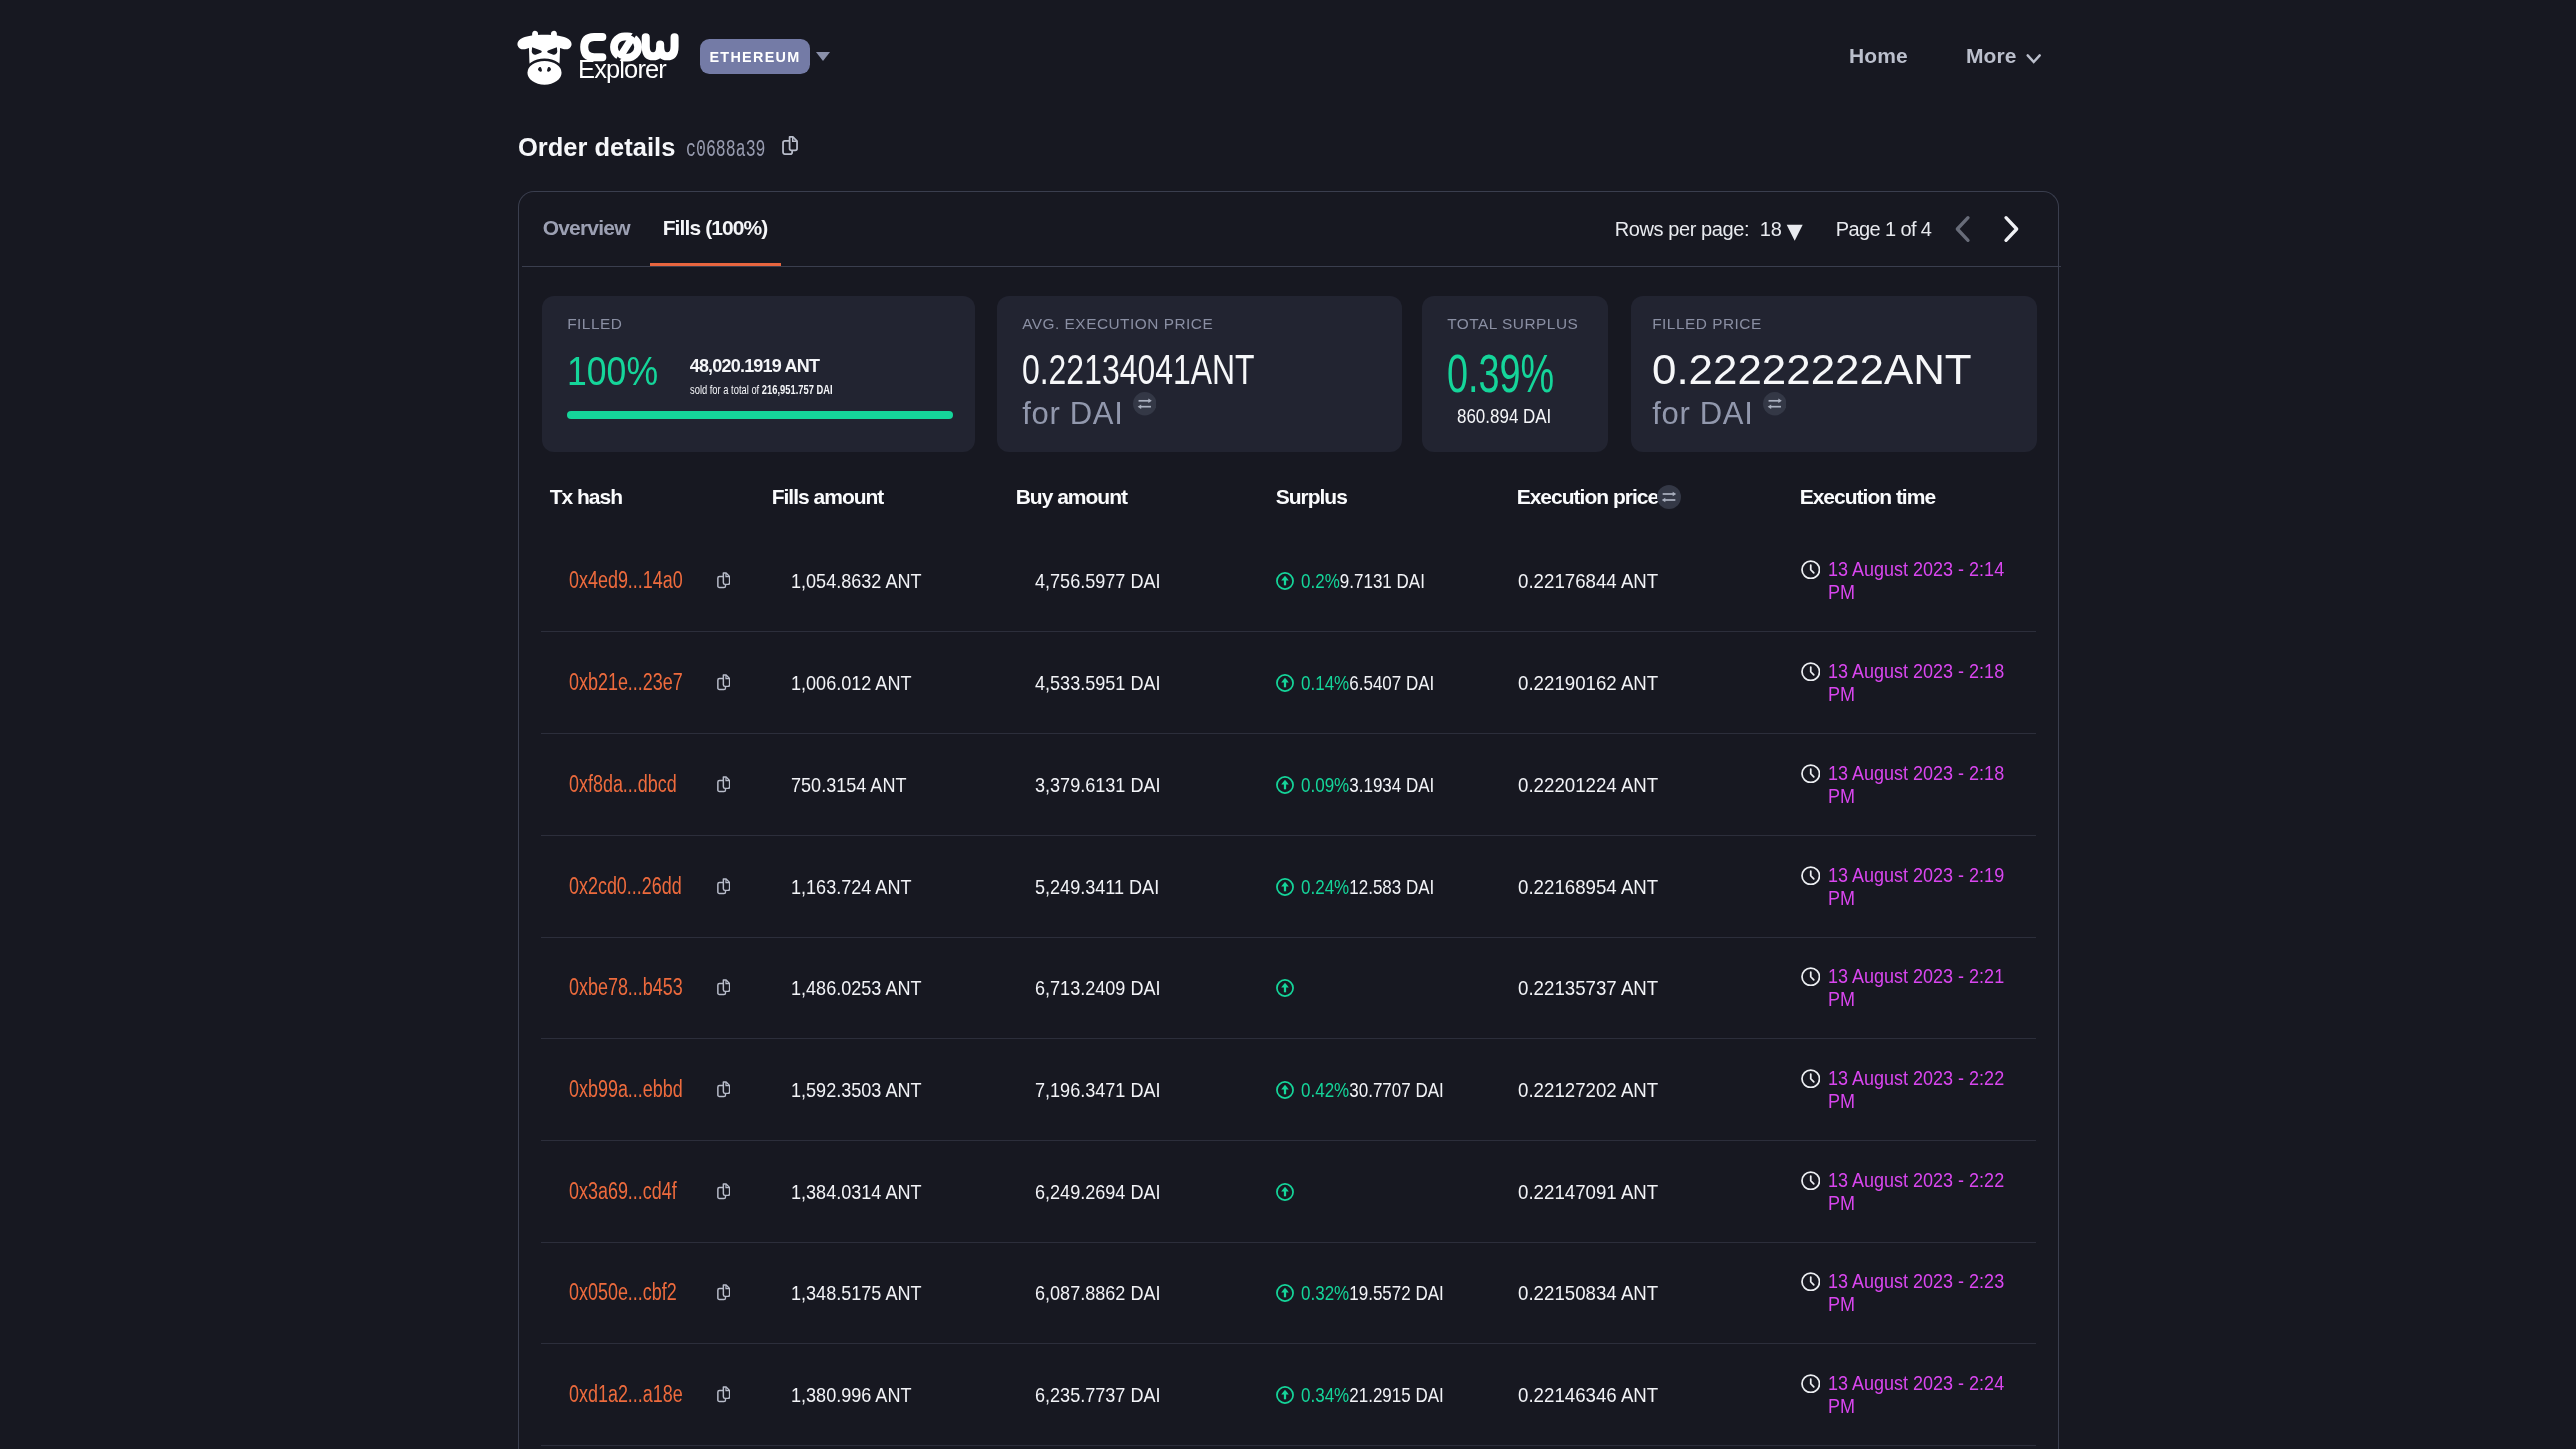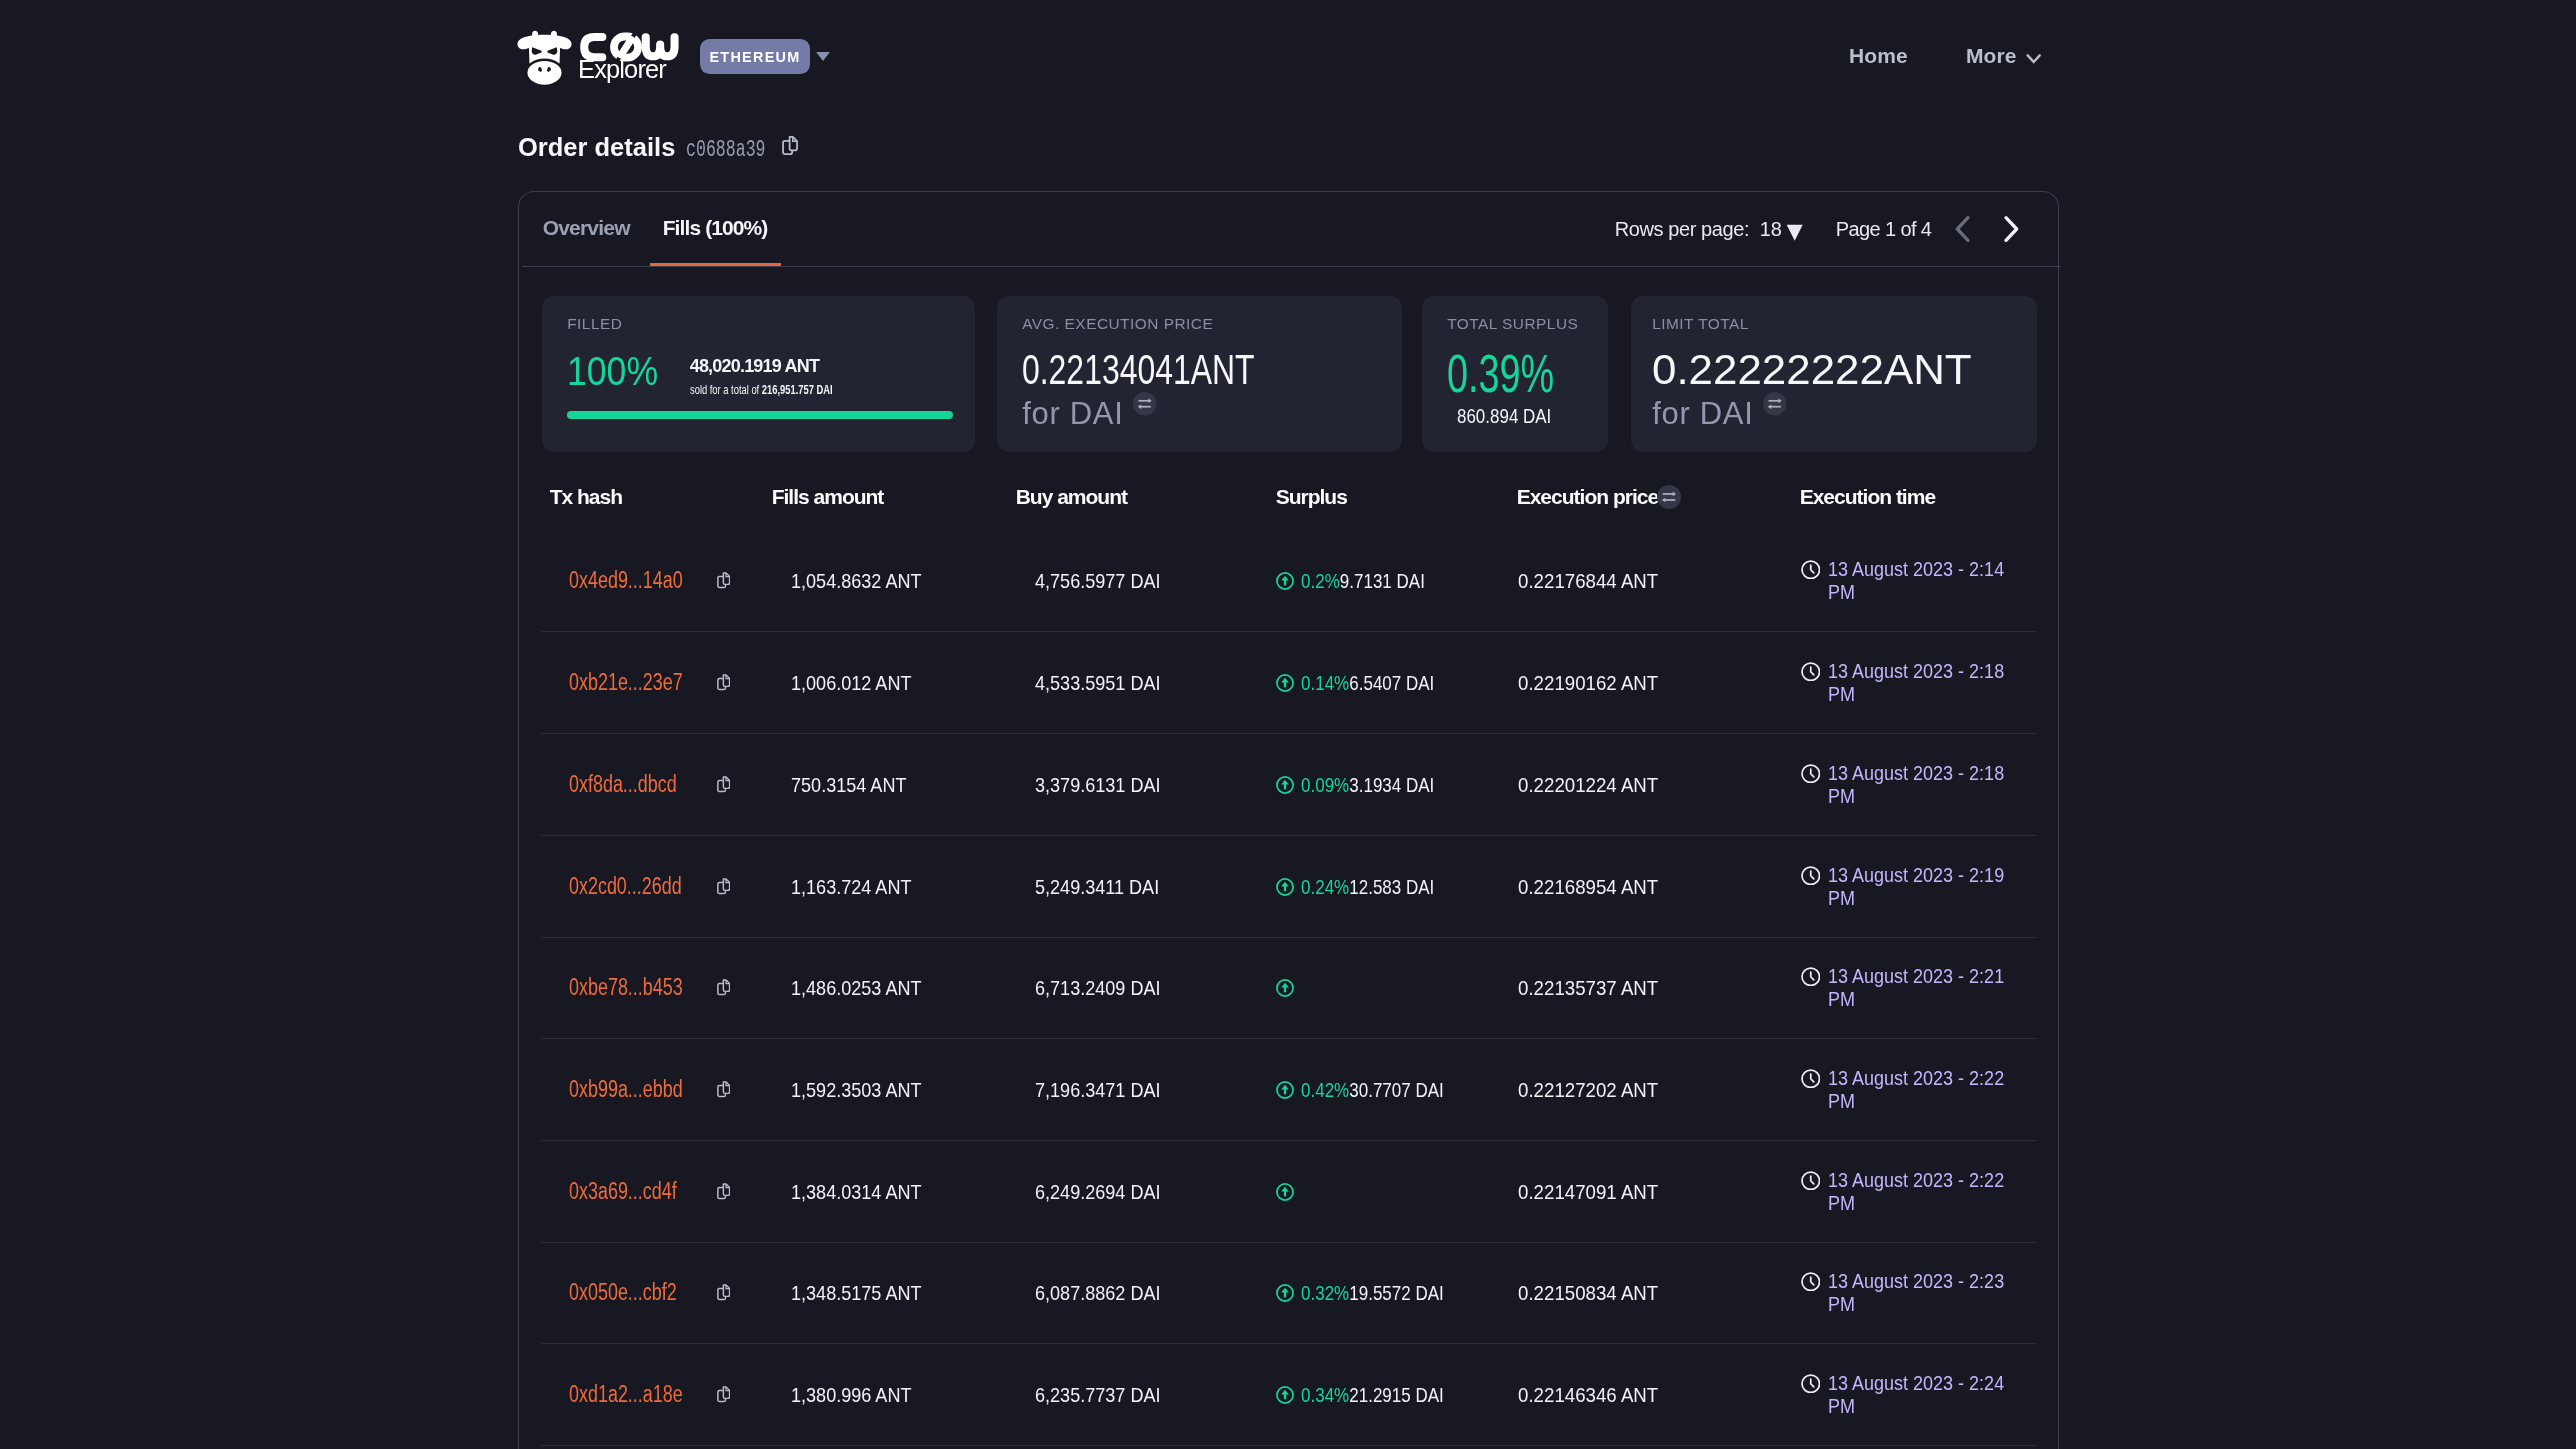--- a/index.html
+++ b/index.html
@@ -37,21 +37,21 @@
 .snum { position:absolute; left:25.5px; top:50px; font-size:42px; color:#f6f7f9; }
 .sfor { position:absolute; left:25.5px; top:100px; font-size:31px; color:#9298ad; letter-spacing:0.7px; display:flex; align-items:flex-start; gap:9.4px;text-align:center; }
 .sfor svg { margin-top:-4px; }
 
 
 .th { position:absolute; top:293px; font-size:21px; font-weight:bold; letter-spacing:-1px; color:#fafbfd; }
 .row { position:absolute; left:19px; width:1495px; height:102px; border-bottom:1.3px solid #2c2e3b; }
 .cell { position:absolute; top:0; height:100%; display:flex; align-items:center; }
 .hash { font-size:23px; color:#ee6b3d; }
 .amt { font-size:21px; color:#f2f3f7; }
-.date { font-size:20px; color:#c4b5fd; }
+.date { font-size:20px; color:#d946ef; }
 .dateb { display:inline-block; width:215px; line-height:23px; transform:scaleX(.9); transform-origin:0 50%; letter-spacing:0; }
 </style></head>
 <body>
 
 <svg class="abs" id="logo" width="55" height="58" viewBox="0 0 80 84">
  <g fill="#fff">
   <path d="M26 2.5 C23.5 2.5 22 4.5 22 7 L22 13 L31 13 L30.5 6.5 C30.3 4 28.5 2.5 26 2.5 Z"></path>
   <path d="M54 2.5 C56.5 2.5 58 4.5 58 7 L58 13 L49 13 L49.5 6.5 C49.7 4 51.5 2.5 54 2.5 Z"></path>
   <path d="M40 8 C55 8 64 9.5 71.5 12.5 C77.5 15 80.5 19.5 79 24 C77.5 28.5 72 30.5 66 28.5 L57 25.5 L23 25.5 L14 28.5 C8 30.5 2.5 28.5 1 24 C-0.5 19.5 2.5 15 8.5 12.5 C16 9.5 25 8 40 8 Z"></path>
   <path d="M17 14 H63 L62 47 C62 52 58 56 53 56 H27 C22 56 18 52 18 47 Z"></path>
@@ -129,21 +129,21 @@
               <path d="M12.5 19 L7.2 22.5 L12.5 26 Z" stroke="none"></path>
             </g>
           </svg></span>
   </div>
   <div class="scard" style="left:900px;width:186px">
     <span class="slabel">TOTAL SURPLUS</span>
     <span class="snum" style="font-size:54px;color:#15d59a;top:46px"><span class="sx" style="transform:scaleX(.7)">0.39%</span></span>
     <span style="position:absolute;left:35px;top:109px;font-size:19.5px;color:#f4f5f8"><span class="sx" style="transform:scaleX(.87)">860.894 DAI</span></span>
   </div>
   <div class="scard" style="left:1109px;width:406px">
-    <span class="slabel" style="left:21.5px">LIMIT TOTAL</span>
+    <span class="slabel" style="left:21.5px">FILLED PRICE</span>
     <span class="snum" style="left:21.5px"><span class="sx" style="transform:scaleX(1.045)">0.22222222ANT</span></span>
     <span class="sfor" style="left:21.5px">for DAI <svg width="23.5" height="23.5" viewBox="0 0 36 36">
             <circle cx="18" cy="18" r="18" fill="#343846"></circle>
             <g stroke="#aab0bf" stroke-width="2.6" fill="#aab0bf">
               <line x1="8.5" y1="13.5" x2="24.5" y2="13.5"></line>
               <path d="M23.5 10 L28.8 13.5 L23.5 17 Z" stroke="none"></path>
               <line x1="11.5" y1="22.5" x2="27.5" y2="22.5"></line>
               <path d="M12.5 19 L7.2 22.5 L12.5 26 Z" stroke="none"></path>
             </g>
           </svg></span>

